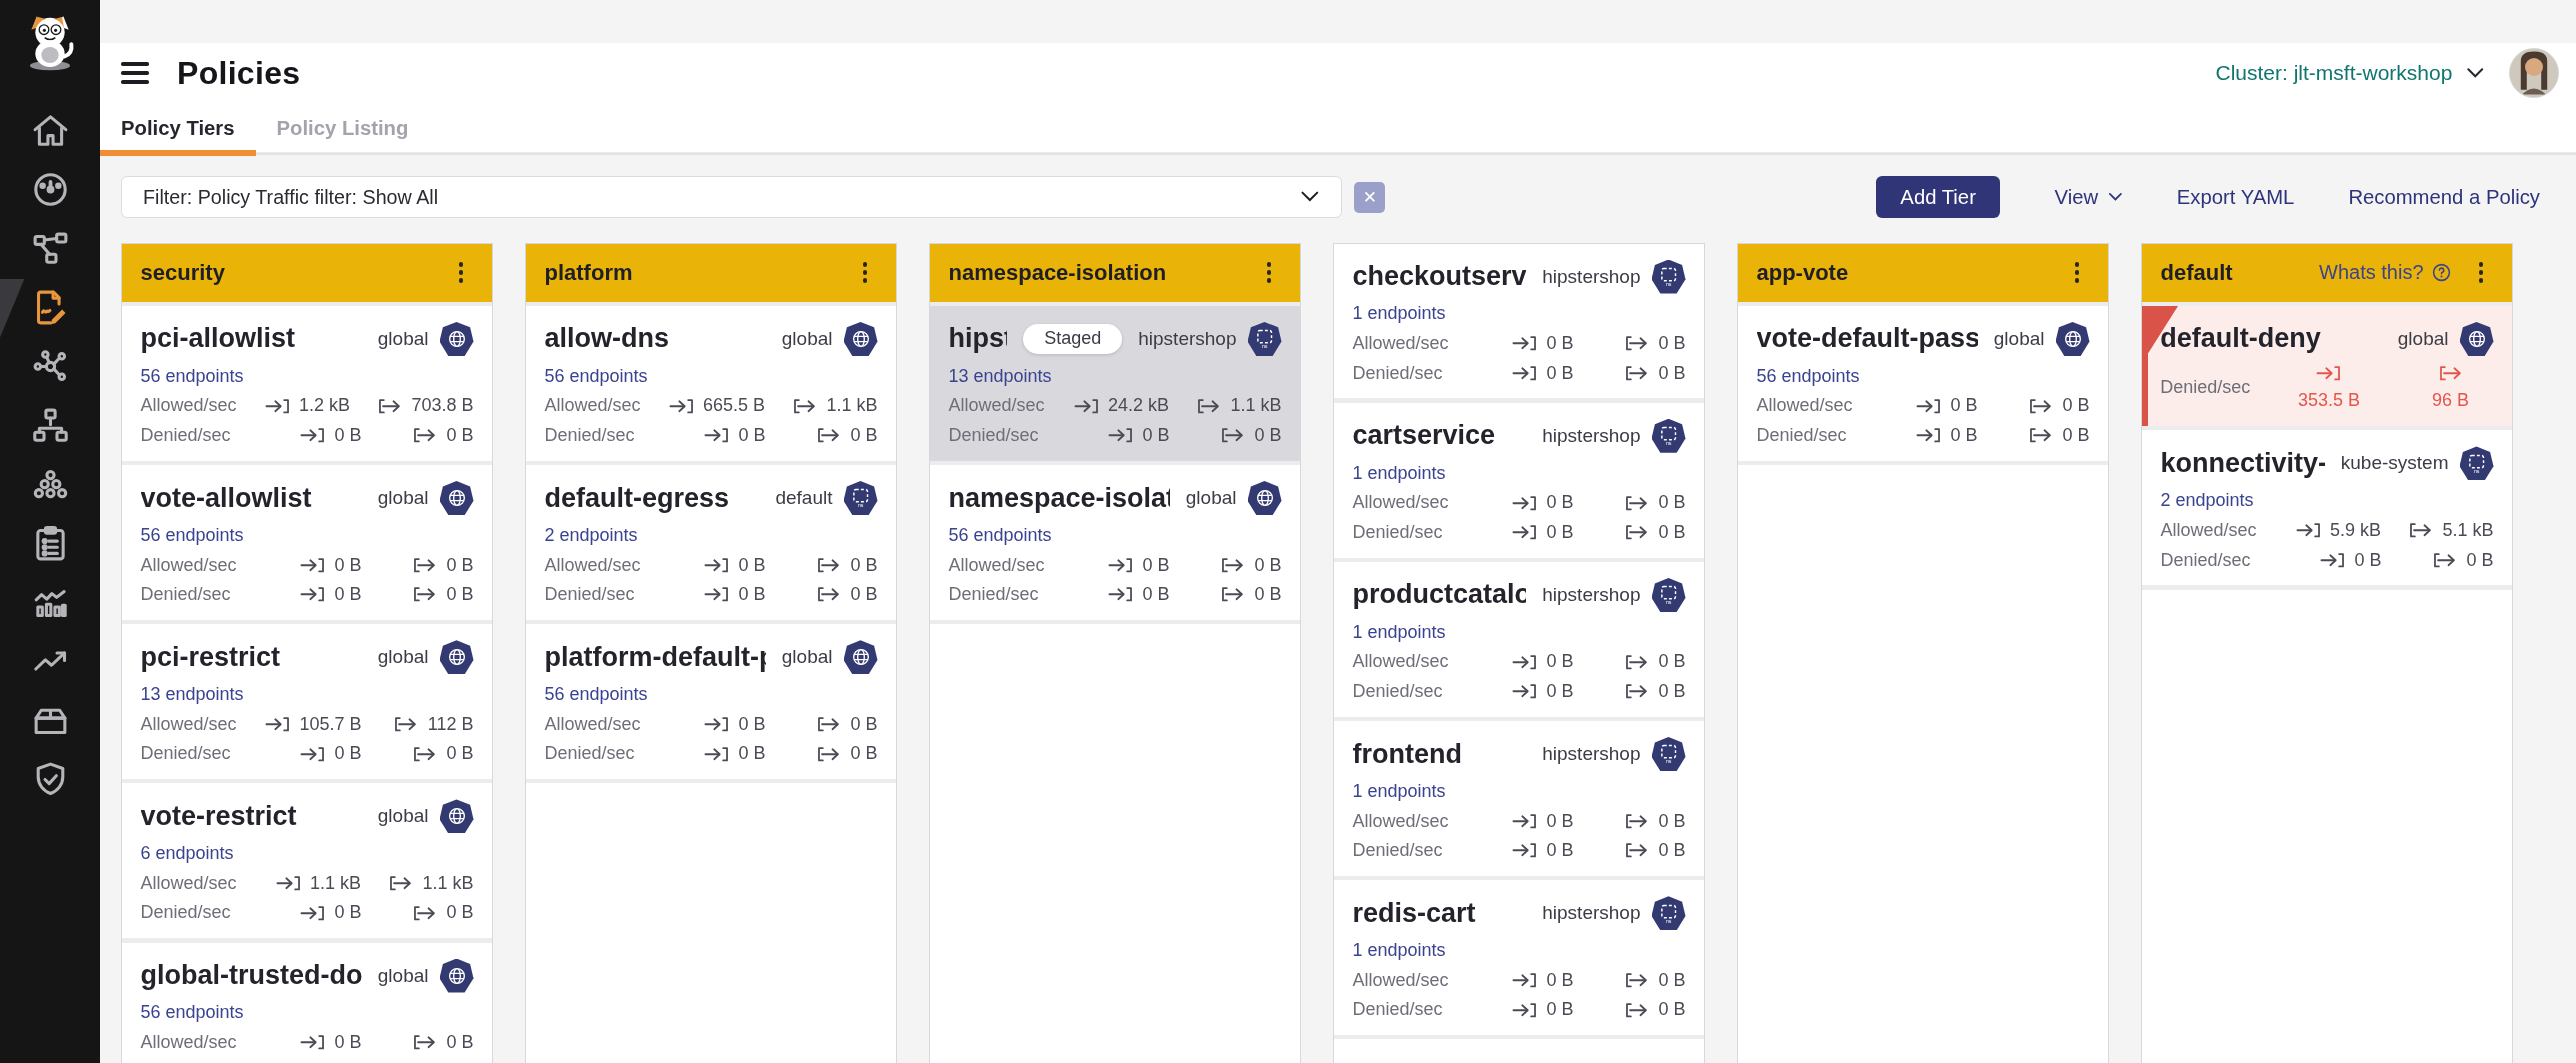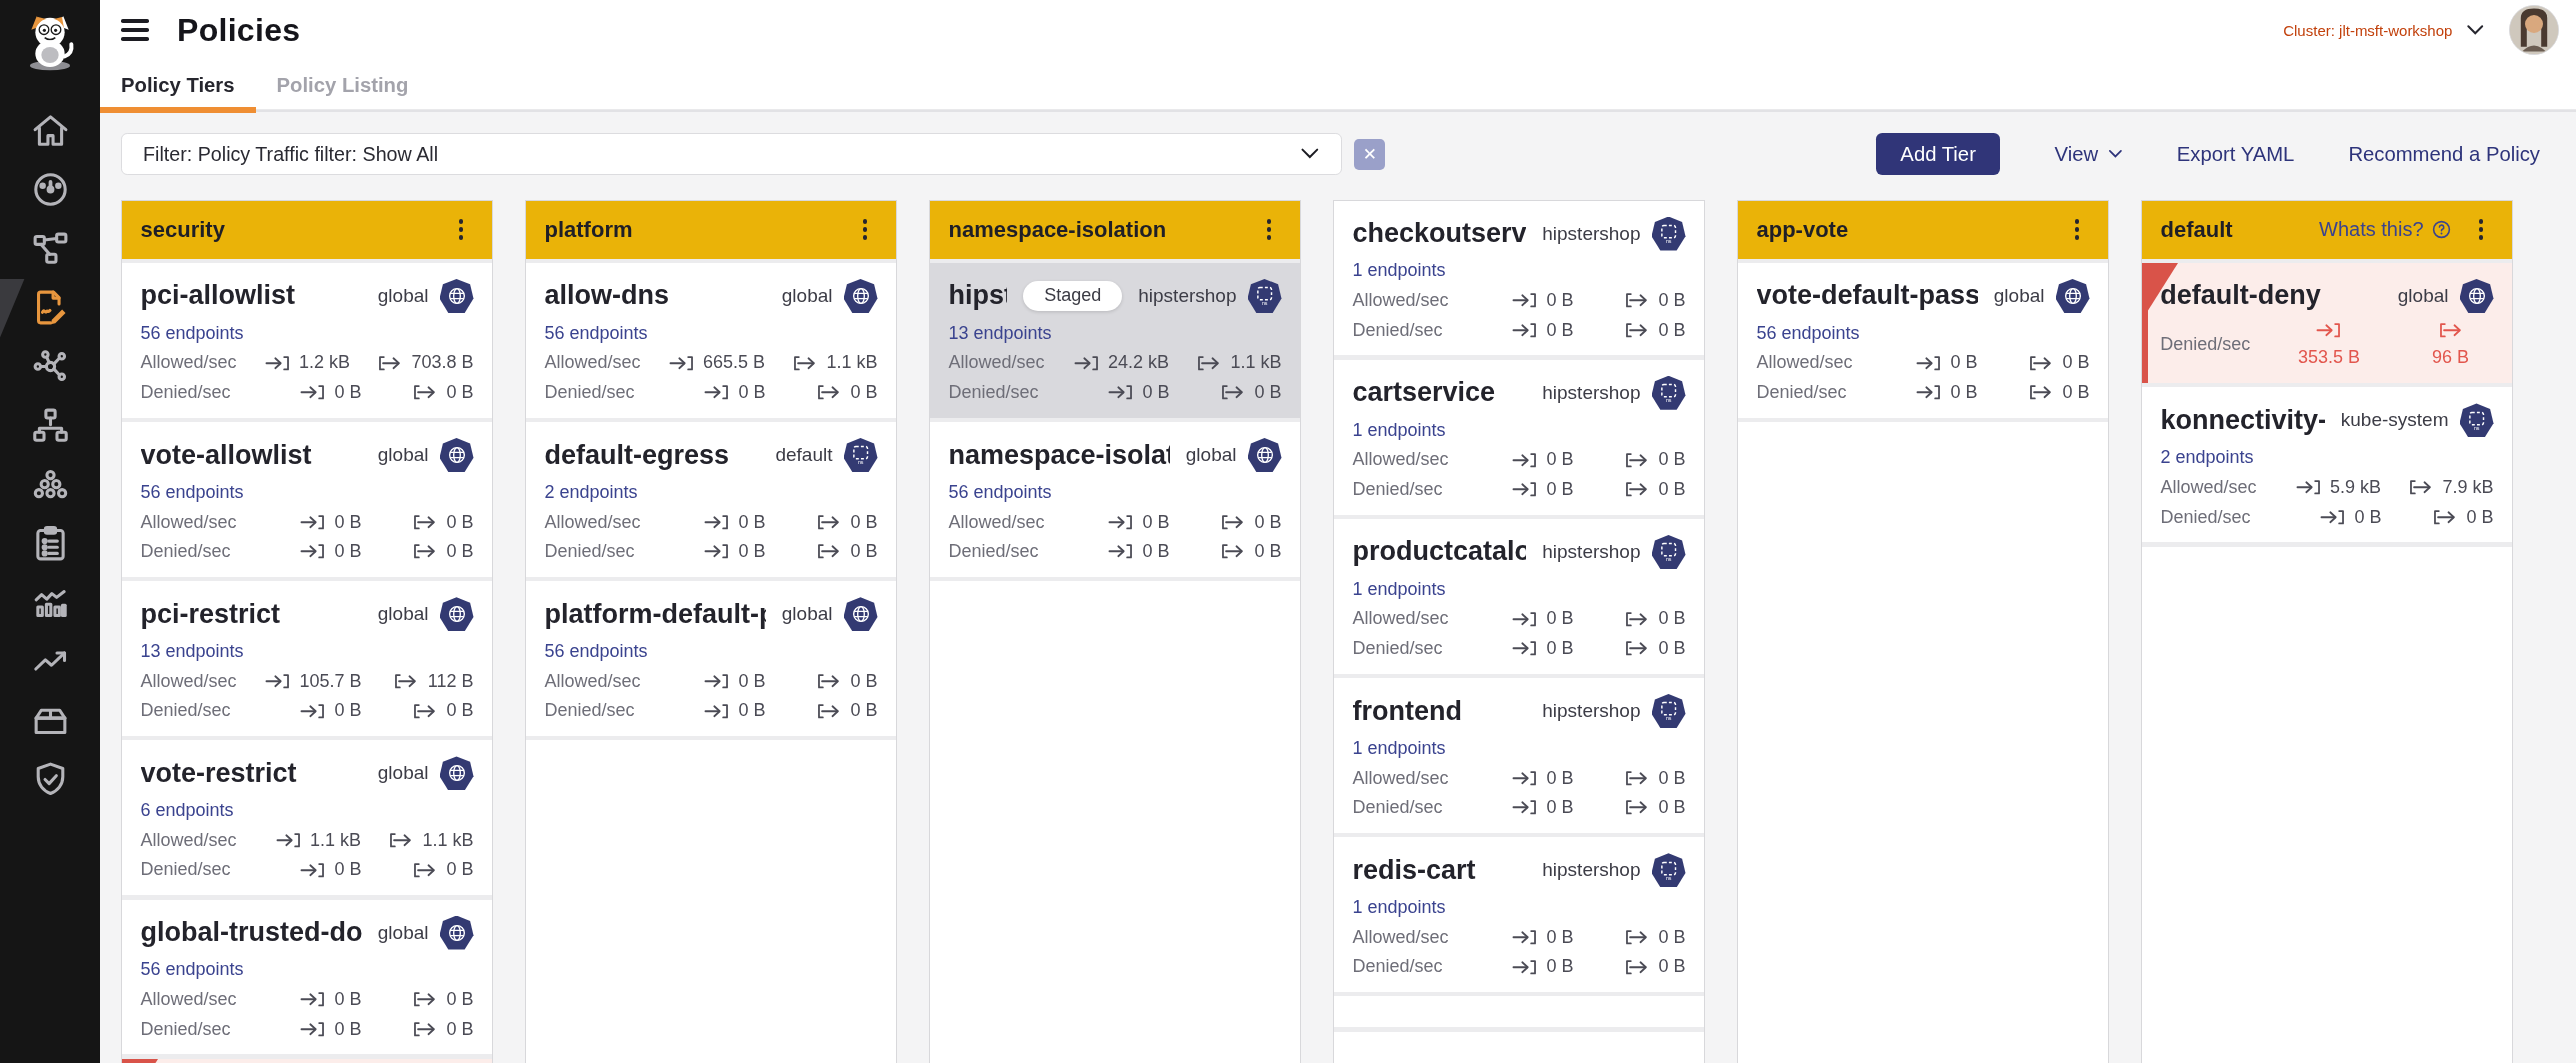--- a/index.html
+++ b/index.html
@@ -9,27 +9,27 @@
   
   .sidebar { width:100px; min-width:100px; height:100%; background:#151515; display:flex; flex-direction:column; align-items:center; }
   .logo { margin:11px 0 24.6px; }
   .s-item { width:100px; height:59px; display:flex; align-items:center; justify-content:center; position:relative; color:#b4b4b9; }
   .s-item svg { width:41px; height:41px; }
   .s-item.active { color:#e8963e; }
   .s-item.active::before { content:""; position:absolute; left:0; top:0; width:24.6px; height:59px; background:#3a3a3e; clip-path:polygon(0 0,100% 0,0 100%); }
   .s-item.active svg { position:relative; z-index:1; }
 
   
-  .main { flex:1; display:flex; flex-direction:column; min-width:0; }
+  .main { flex:1; display:flex; flex-direction:column; min-width:0;margin-top:43px; }
   .topbar { height:60px; background:#fff; display:flex; align-items:center; padding:0 17px 0 21px; }
   .hamburger { width:28px; display:flex; flex-direction:column; gap:5.5px; cursor:pointer; }
   .hamburger span { display:block; height:3.7px; background:#1c1c22; border-radius:1.8px; }
   .page-title { font-size:32px; font-weight:700; color:#15151b; margin-left:28px; letter-spacing:0.3px; }
   .top-right { margin-left:auto; display:flex; align-items:center; gap:24.6px; }
-  .cluster-sel { display:flex; align-items:center; gap:13.5px; font-size:15px; color:#c2410c; cursor:pointer; }
+  .cluster-sel { display:flex; align-items:center; gap:13.5px; font-size:21px; color:#0f766e; cursor:pointer; }
   .avatar { width:50px; height:50px; border-radius:50%; overflow:hidden; border:1.2px solid #d9d9dc; background:#cfc8bd; }
 
   .tabbar { height:52px; background:#fff; border-bottom:1.8px solid #e2e2e5; display:flex; align-items:stretch; padding-left:0; box-shadow:0 -1.8px 0 #e2e2e5 inset; }
   .tab { display:flex; align-items:center; padding:0 21px; font-size:20.3px; font-weight:700; position:relative; cursor:pointer; }
   .tab.active { color:#26262e; }
   .tab.active::after { content:""; position:absolute; left:0; right:0; bottom:-1.8px; height:5.5px; background:#ef8e33; }
   .tab.inactive { color:#a3a3ab; }
 
   .content { flex:1; background:#f4f4f5; padding:21px 0 0 21px; overflow:hidden; }
 
@@ -1422,21 +1422,21 @@
                     <span>5.9 kB</span>
                   </span>
           <span class="cell out">
                     <span style="display:flex">
                       <svg viewBox="0 0 36 24" fill="none" stroke="currentColor" stroke-width="2.3" stroke-linecap="round" stroke-linejoin="round">
                         <polyline points="10,4 5,4 5,20 10,20"></polyline>
                         <line x1="9" y1="12" x2="29" y2="12"></line>
                         <polyline points="22.5,5.5 29.5,12 22.5,18.5"></polyline>
                       </svg>
                     </span>
-                    <span>7.9 kB</span>
+                    <span>5.1 kB</span>
                   </span>
         </span>
       </div>
       <div class="metric">
         <span>Denied/sec</span>
         <span class="vals">
           <span class="cell in">
                     <span style="display:flex">
                       <svg viewBox="0 0 36 24" fill="none" stroke="currentColor" stroke-width="2.3" stroke-linecap="round" stroke-linejoin="round">
                         <line x1="3" y1="12" x2="21" y2="12"></line>

